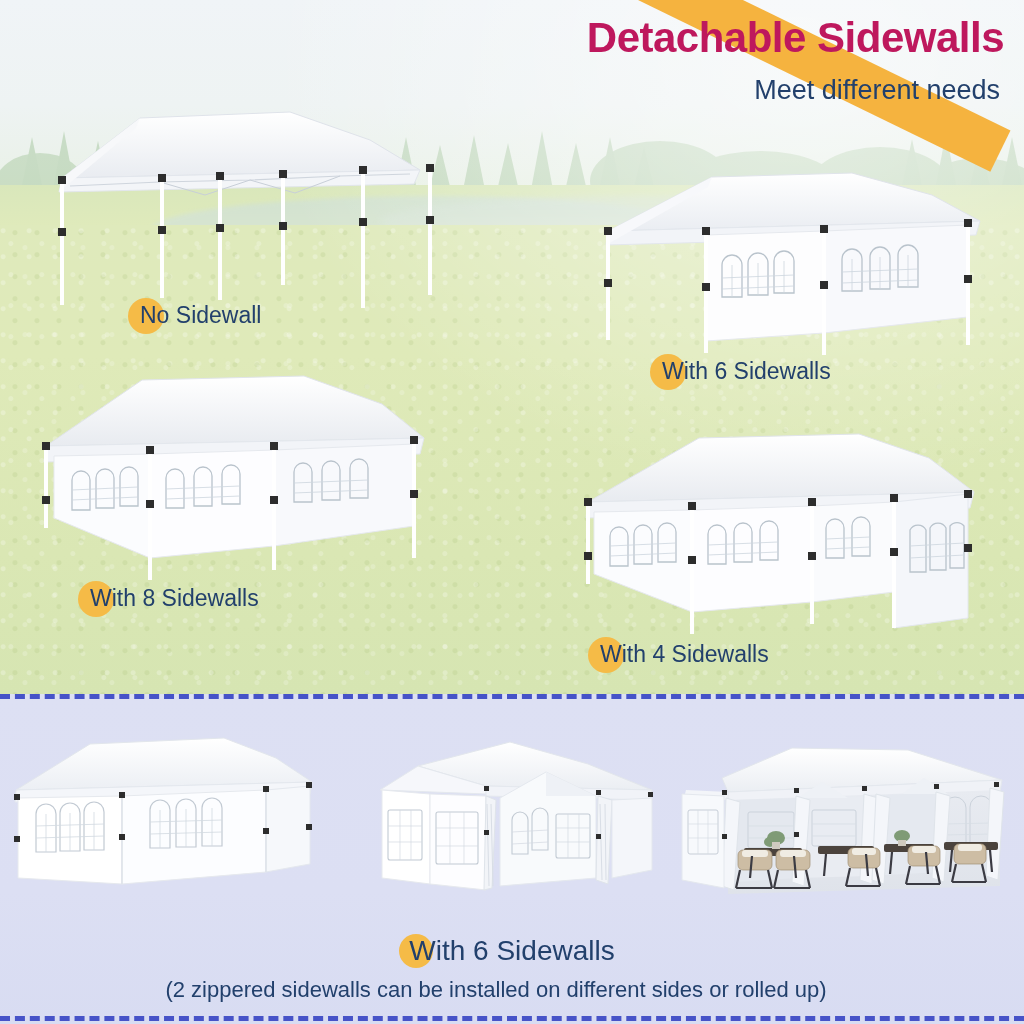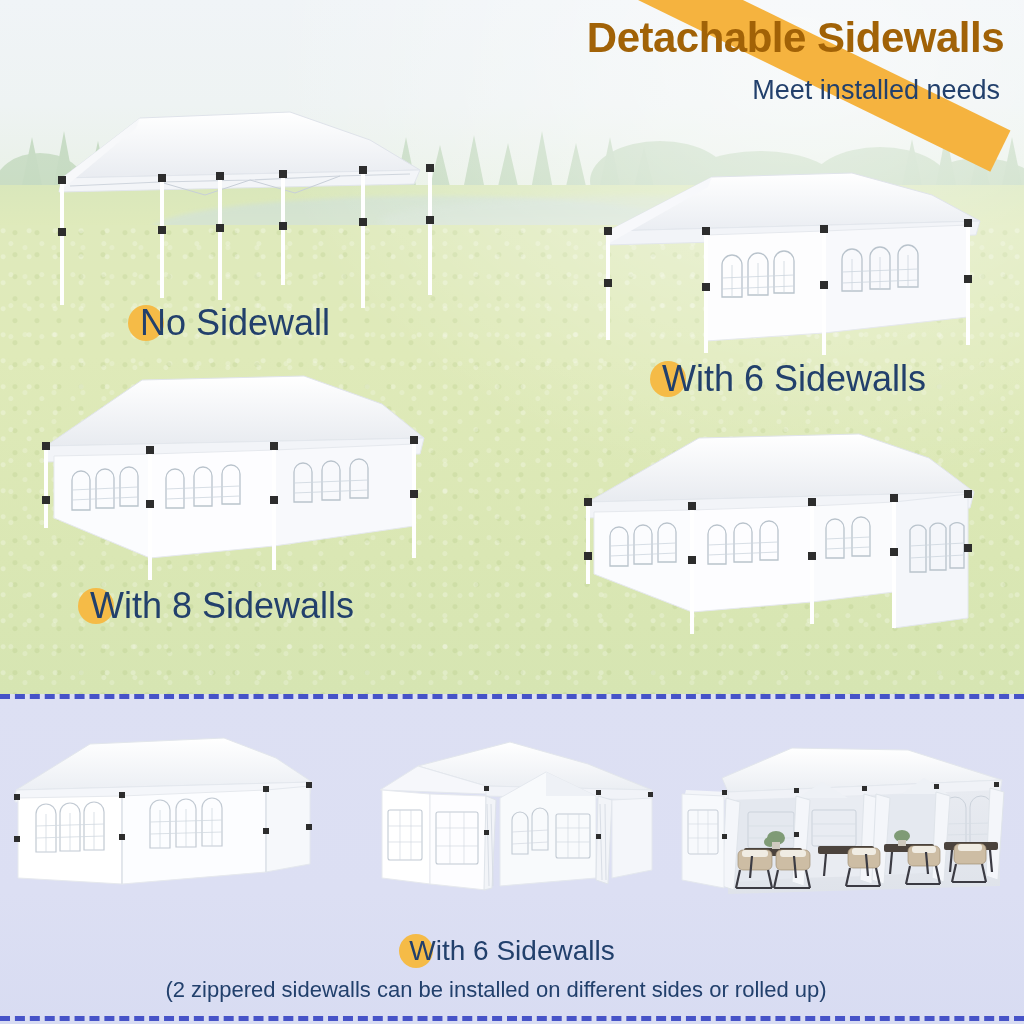--- a/index.html
+++ b/index.html
@@ -33,26 +33,26 @@
      background-size:26px 26px,31px 31px,22px 22px,29px 29px;opacity:.85;}
   .sunflare{position:absolute;left:0;top:0;width:1024px;height:694px;
      background:radial-gradient(ellipse at 78% 8%, rgba(255,255,255,.55) 0%, rgba(255,255,255,0) 48%);}
 
   
   .ribbon{position:absolute;right:-30px;top:-58px;width:430px;height:46px;background:#f5b33f;
      transform:rotate(26deg);transform-origin:left top;}
 
   
   .title{position:absolute;left:0;top:14px;width:1004px;text-align:right;
-     font-size:42px;font-weight:bold;color:#a16207;letter-spacing:-.5px;}
+     font-size:42px;font-weight:bold;color:#be185d;letter-spacing:-.5px;}
   .subtitle{position:absolute;left:0;top:75px;width:1000px;text-align:right;
      font-size:27px;font-weight:normal;color:#22406c;}
 
   
-  .caption{position:absolute;font-size:36px;color:#22406c;white-space:nowrap;}
+  .caption{position:absolute;font-size:23px;color:#22406c;white-space:nowrap;}
   .caption .dot{position:absolute;left:-12px;top:50%;transform:translateY(-50%);
      width:36px;height:36px;border-radius:50%;background:#f5bb47;z-index:0;}
   .caption .txt{position:relative;z-index:1;}
 
   
   .bottom-scene{position:absolute;left:0;top:694px;width:1024px;height:330px;
      background:linear-gradient(#dde0f3 0%,#dcdff3 60%,#d8dcf2 100%);}
   .dash-line{position:absolute;left:0;width:1024px;height:0;border-top:5px dashed #4653c8;}
   .bot-caption{position:absolute;width:1024px;text-align:center;font-size:28px;color:#22406c;}
   .bot-note{position:absolute;width:992px;text-align:center;font-size:22px;color:#22406c;}
@@ -338,26 +338,30 @@
       <span class="txt">No Sidewall</span>
     </div>
     <div class="caption" style="left:662px;top:358px;">
       <span class="dot"></span>
       <span class="txt">With 6 Sidewalls</span>
     </div>
     <div class="caption" style="left:90px;top:585px;">
       <span class="dot"></span>
       <span class="txt">With 8 Sidewalls</span>
     </div>
+    <div class="caption" style="left:600px;top:641px;">
+      <span class="dot"></span>
+      <span class="txt">With 4 Sidewalls</span>
+    </div>
 
     <div class="ribbon"></div>
   </div>
 
   <div class="title">Detachable Sidewalls</div>
-  <div class="subtitle">Meet installed needs</div>
+  <div class="subtitle">Meet different needs</div>
 
   <div class="bottom-scene">
     <div class="dash-line" style="top:0px;"></div>
 
     <div class="tent" style="left:4px;top:38px;">
       <svg width="320" height="185" viewBox="0 0 320 185">
         <defs>
           <linearGradient id="roofE" x1="0" y1="0" x2="0" y2="1">
             <stop offset="0" stop-color="#ffffff"></stop>
               <stop offset="1" stop-color="#eceff4"></stop>

